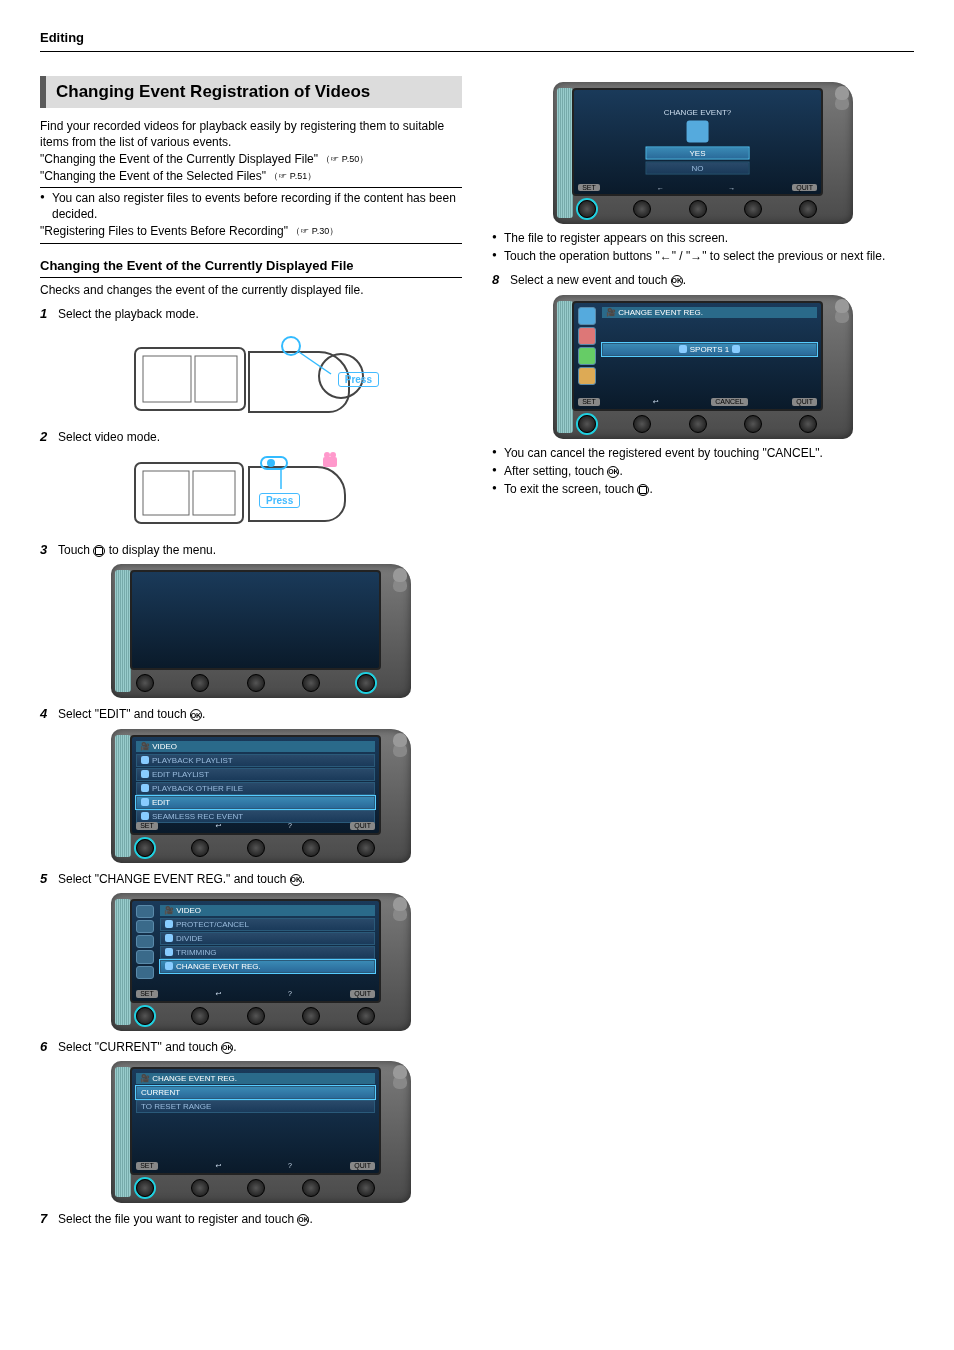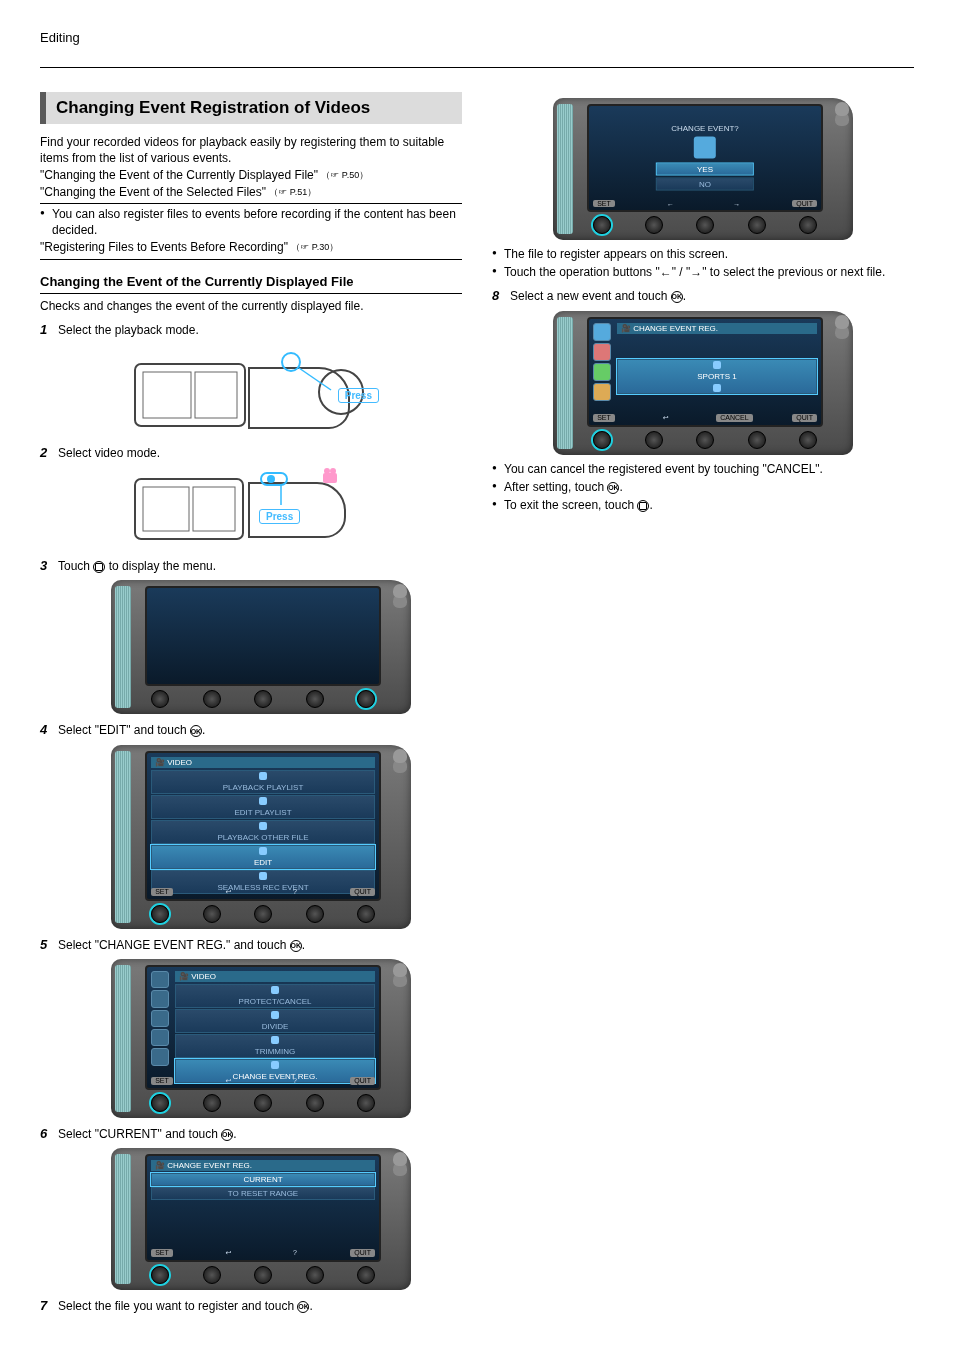--- a/index.html
+++ b/index.html
@@ -1,17 +1,17 @@
 <!DOCTYPE html>
 <html><head>
 <meta charset="utf-8">
 <style>
   * { box-sizing: border-box; margin: 0; padding: 0; }
   body { font-family: Arial, Helvetica, sans-serif; font-size: 12px; color: #000; background: #fff; width: 954px; margin: 0 auto; padding: 30px 40px; }
-  .header-section { font-weight: normal; font-size: 13px; margin-bottom: 22px; }
+  .header-section { font-weight: bold; font-size: 13px; margin-bottom: 6px; }
   .hr-top { border: none; border-top: 1.5px solid #000; margin-bottom: 24px; }
   .columns { display: flex; gap: 30px; }
   .col { flex: 1; min-width: 0; }
   .title-bar { background: #dcdcdc; border-left: 6px solid #5a5a5a; padding: 6px 10px; font-size: 17px; font-weight: bold; margin-bottom: 10px; }
   .intro { font-size: 12px; line-height: 1.35; margin-bottom: 2px; }
   .link-line { font-size: 12px; margin-top: 2px; }
   .hr-thin { border: none; border-top: 1px solid #000; margin: 4px 0 2px 0; }
   .memo-label { font-weight: bold; font-size: 12px; }
   ul.bullets { list-style: none; padding-left: 0; margin: 2px 0 2px 0; }
   ul.bullets li { position: relative; padding-left: 12px; font-size: 12px; line-height: 1.35; margin-bottom: 2px; }
@@ -22,31 +22,31 @@
   .step-text { flex: 1; line-height: 1.35; }
   .figure { margin: 6px 0 6px 20px; display: flex; justify-content: center; }
   .ok { display: inline-flex; vertical-align: middle; border: 1px solid #000; border-radius: 50%; font-size: 7px; width: 12px; height: 12px; align-items: center; justify-content: center; font-weight: bold; }
   .menu-icon { display: inline-flex; vertical-align: middle; border: 1px solid #000; border-radius: 50%; width: 12px; height: 12px; align-items: center; justify-content: center; }
   .menu-icon::before { content: ""; width: 6px; height: 6px; border: 1px solid #000; border-radius: 1px; display: block; }
   .ref { font-size: 9px; vertical-align: middle; }
   .page-num { font-style: italic; font-weight: bold; font-size: 18px; margin-top: 24px; }
 
   
   .cam { position: relative; width: 300px; }
-  .cam-body { background: linear-gradient(#7a7a7a,#4a4a4a); border-radius: 10px 20px 10px 10px; padding: 6px 30px 6px 34px; position: relative; box-shadow: inset 0 0 8px rgba(0,0,0,.5); }
+  .cam-body { background: linear-gradient(#7a7a7a,#4a4a4a); border-radius: 10px 20px 10px 10px; padding: 6px 30px 6px 19px; position: relative; box-shadow: inset 0 0 8px rgba(0,0,0,.5); }
   .cam-body::before { content:""; position:absolute; left:4px; top:6px; bottom:6px; width:16px; background: repeating-linear-gradient(90deg,#9cc 0,#9cc 1px,#7aa 1px,#7aa 2px); border-radius:3px; }
   .cam-body::after { content:""; position:absolute; right:4px; top:4px; width:14px; height:14px; background:#999; border-radius:50% 50% 40% 40%; box-shadow: 0 10px 0 #888; }
   .screen { background: linear-gradient(#1a3a5a,#0a1a2a); border: 2px solid #222; border-radius: 4px; min-height: 100px; position: relative; color: #cde; font-size: 8px; padding: 4px; }
   .hw-buttons { display:flex; justify-content: space-between; padding: 4px 6px 0 6px; }
   .hw-btn { width: 18px; height: 18px; background: radial-gradient(#555,#111); border-radius:50%; border:1px solid #000; }
   .hw-btn.hl { box-shadow: 0 0 0 2px #1fd0e0; }
 
   
   .menu-hdr { background:#2a6a8a; color:#fff; padding:1px 4px; font-size:8px; margin-bottom:2px; }
-  .menu-item { background: linear-gradient(#2a4a6a,#1a3a5a); color:#9bd; padding:1px 4px; font-size:8px; margin:1px 0; border:1px solid #2a5a7a; display:flex; align-items:center; gap:3px;flex-direction:column; }
+  .menu-item { background: linear-gradient(#2a4a6a,#1a3a5a); color:#9bd; padding:1px 4px; font-size:8px; margin:1px 0; border:1px solid #2a5a7a; display:flex; align-items:center; gap:3px; }
   .menu-item.sel { background: linear-gradient(#3a8ab5,#2a6a9a); color:#fff; box-shadow: 0 0 0 1px #5cf; }
   .mi-icon { width:8px; height:8px; background:#8cf; border-radius:2px; display:inline-block; }
   .soft-row { display:flex; justify-content: space-between; position:absolute; left:4px; right:4px; bottom:3px; }
   .soft { background:#888; color:#000; font-size:7px; padding:0 4px; border-radius:2px; min-width:22px; text-align:center; }
   .soft.mid { background:transparent; color:#cde; }
 
   
   .cam-outline { width: 260px; position: relative; }
   .cam-outline svg { width: 100%; height: auto; }
   .press-label { border: 1.5px solid #4bf; border-radius: 3px; color:#4bf; font-size:10px; font-weight:bold; padding:1px 6px; position:absolute; }

